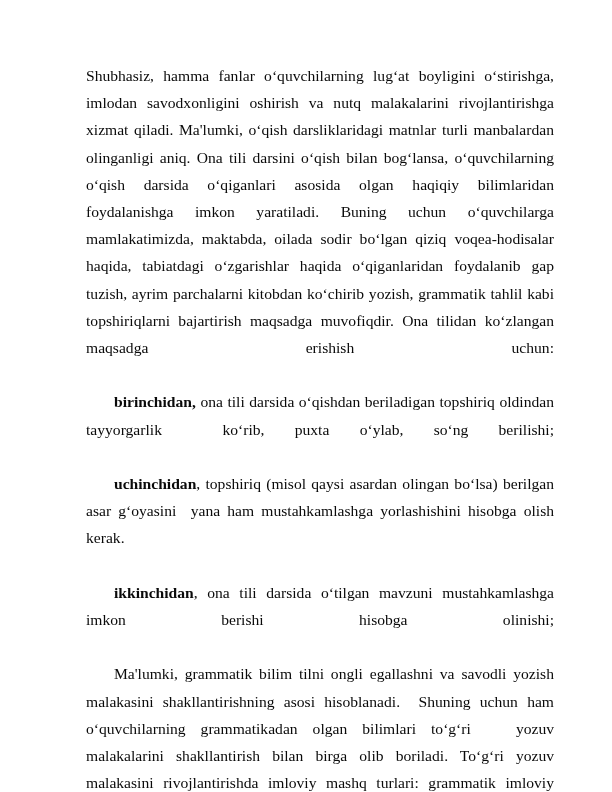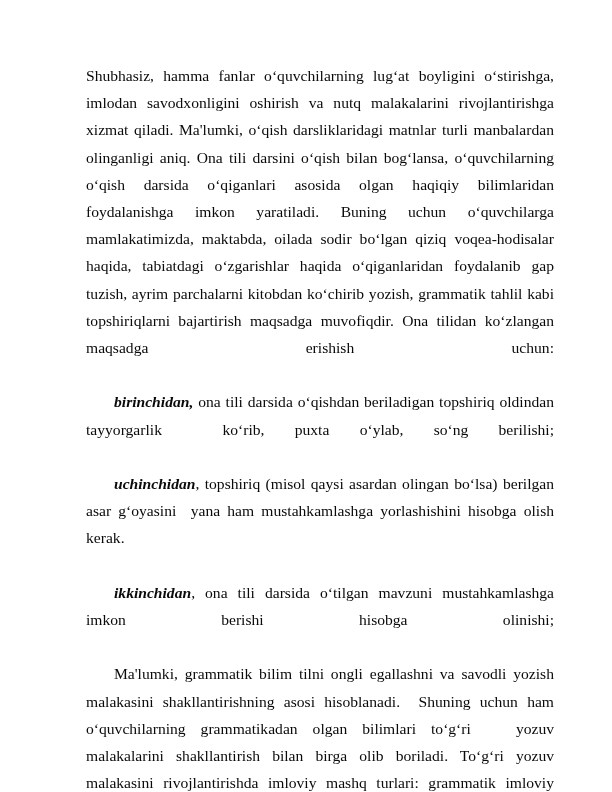--- a/index.html
+++ b/index.html
@@ -58,21 +58,20 @@
 
   
   p.para::after {
     content: "";
     display: inline-block;
     width: 100%;
   }
 
   .lead {
     font-weight: bold;
-    font-style: italic;
   }
 </style>
 </head>
 <body>
 
 <div class="page">
   <div class="text-column">
 
     <p class="para no-indent">Shubhasiz, hamma fanlar oʻquvchilarning lugʻat boyligini oʻstirishga, imlodan savodxonligini oshirish va nutq malakalarini rivojlantirishga xizmat qiladi. Ma'lumki, oʻqish darsliklaridagi matnlar turli manbalardan olinganligi aniq. Ona tili darsini oʻqish bilan bogʻlansa, oʻquvchilarning oʻqish darsida oʻqiganlari asosida olgan haqiqiy bilimlaridan foydalanishga imkon yaratiladi. Buning uchun oʻquvchilarga mamlakatimizda, maktabda, oilada sodir boʻlgan qiziq voqea-hodisalar haqida, tabiatdagi oʻzgarishlar haqida oʻqiganlaridan foydalanib gap tuzish, ayrim parchalarni kitobdan koʻchirib yozish, grammatik tahlil kabi topshiriqlarni bajartirish maqsadga muvofiqdir. Ona tilidan koʻzlangan maqsadga erishish uchun:</p>
 

